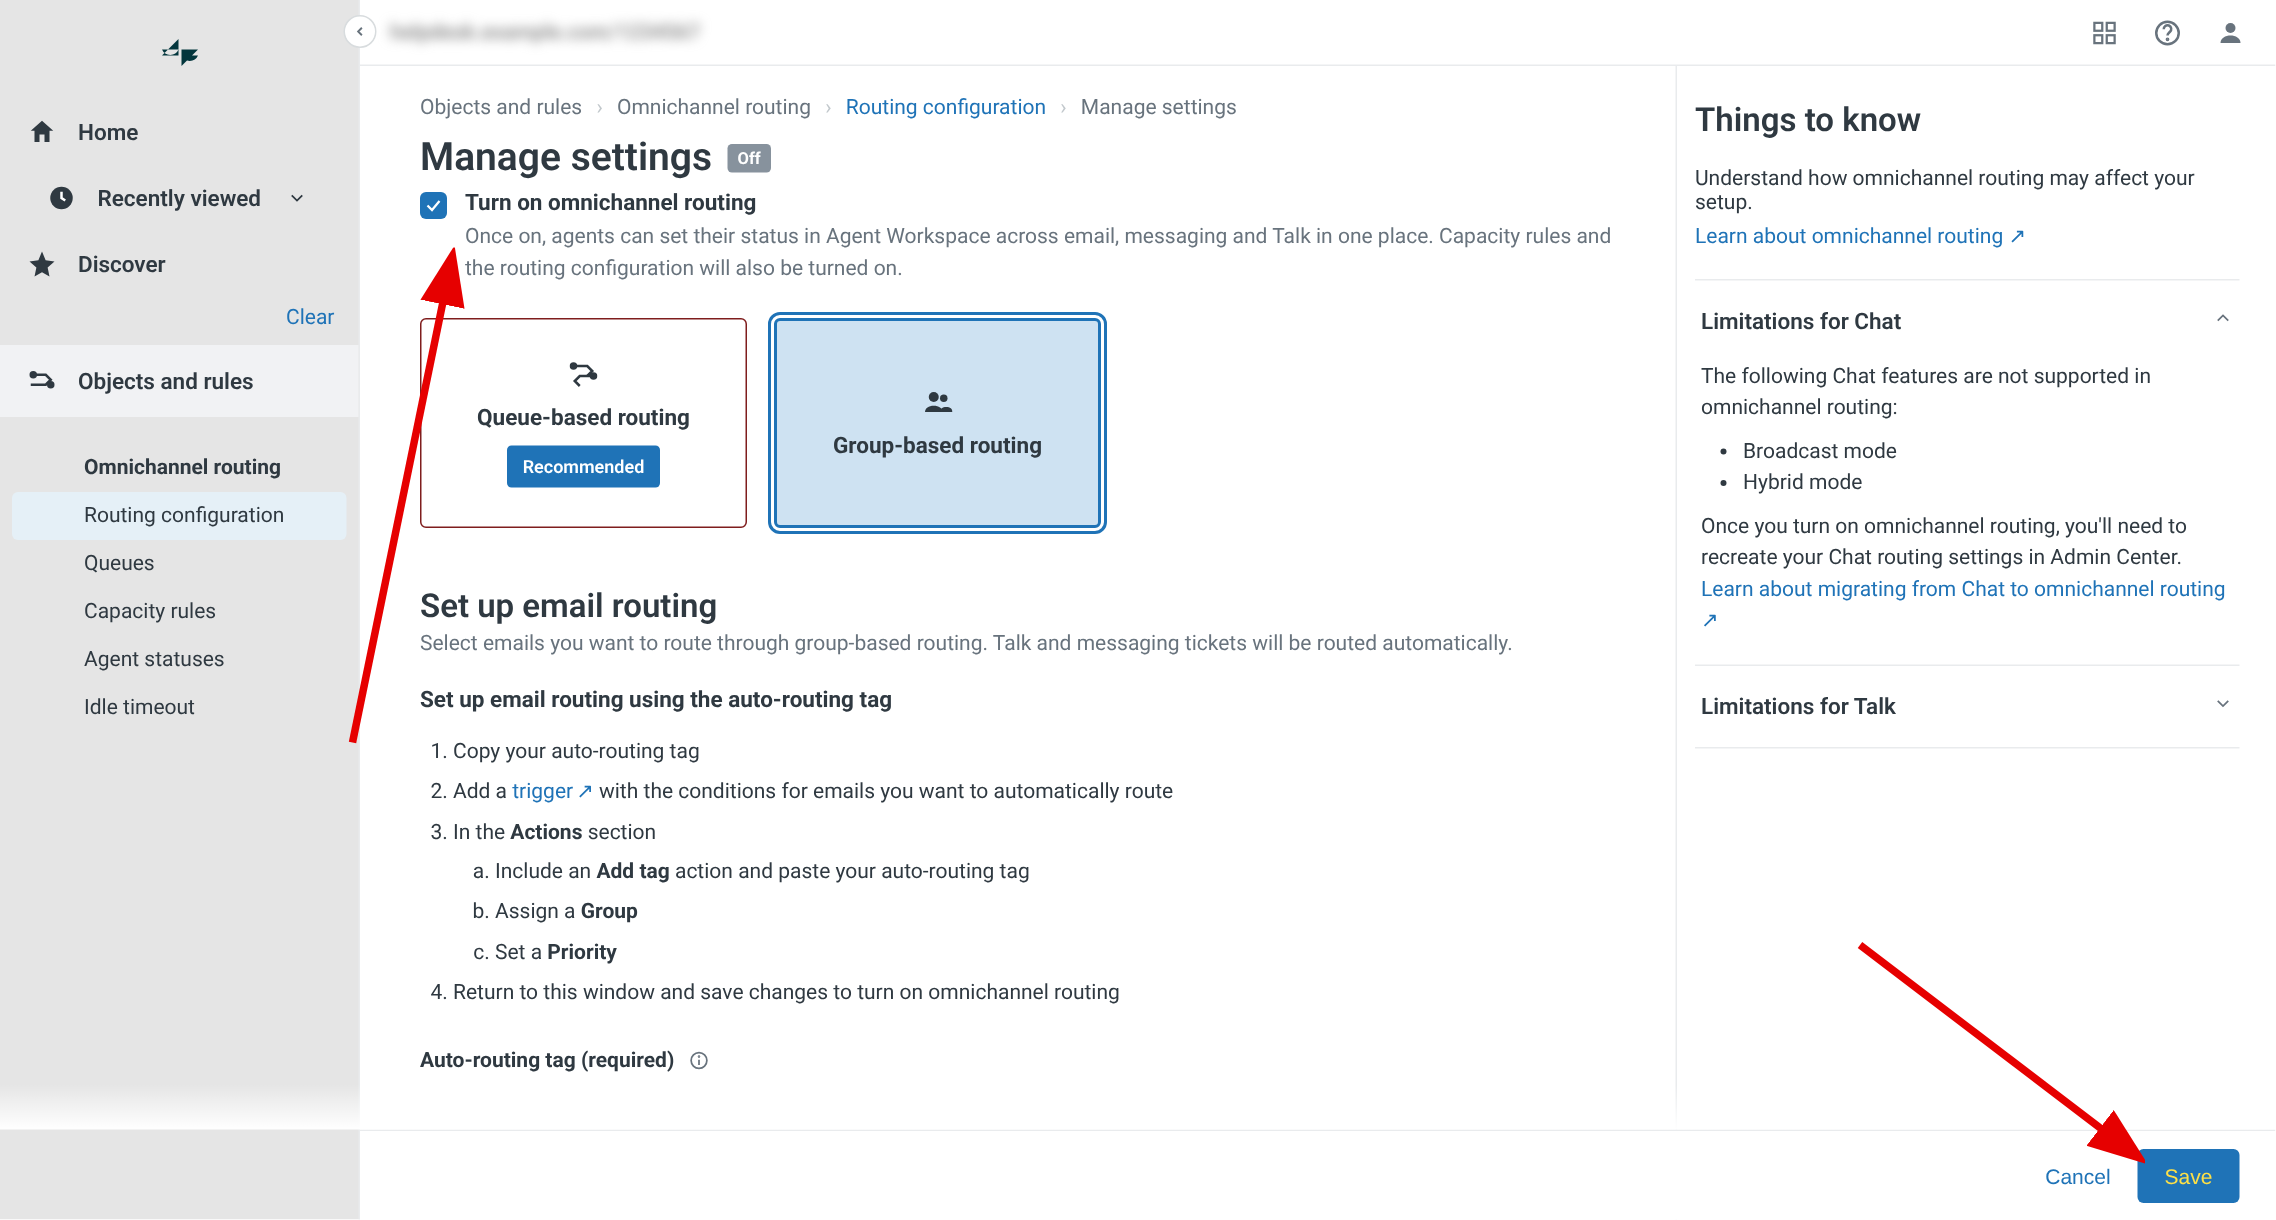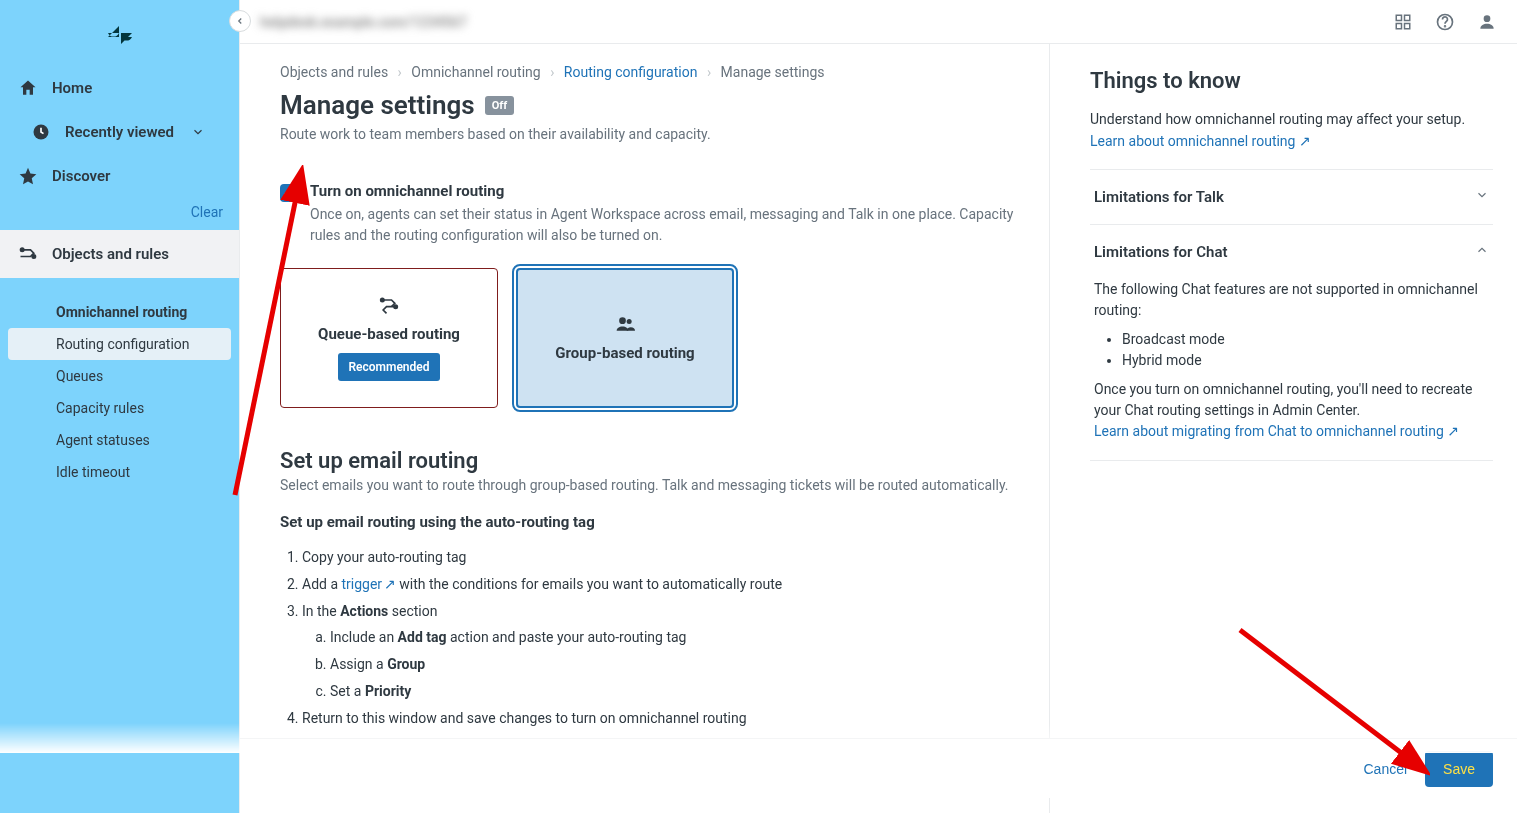--- a/index.html
+++ b/index.html
@@ -1,20 +1,20 @@
 <!DOCTYPE html>
 <html><head>
 <meta charset="utf-8">
 <style>
 * { box-sizing: border-box; margin: 0; padding: 0; }
 body { font-family: -apple-system, BlinkMacSystemFont, "Segoe UI", Roboto, sans-serif; font-size: 14px; color: #2f3941; background: #fff; overflow: hidden; }
 .app { display: flex; height: 813px; width: 1517px; position: relative; }
 
 
-.sidebar { width: 240px; border-right: 1px solid #e9ebed; background: #7dd3fc; display: flex; flex-direction: column; padding-top: 10px; }
+.sidebar { width: 240px; border-right: 1px solid #e9ebed; background: #e5e5e5; display: flex; flex-direction: column; padding-top: 10px; }
 .logo { display:flex; justify-content:center; padding: 12px 0 18px; }
 .logo svg { width: 26px; height: 26px; fill: #03363d; }
 .nav-item { display: flex; align-items: center; gap: 14px; padding: 12px 18px; cursor: pointer; color: #2f3941; font-weight: 600; font-size: 15px; }
 .nav-item.chev { justify-content: center; }
 .nav-item .left { display:flex; align-items:center; gap:14px; }
 .icon { width: 20px; height: 20px; display:inline-flex; align-items:center; justify-content:center; }
 .search-box { margin: 8px 10px 4px; position: relative; }
 .search-box input { width: 100%; padding: 8px 10px 8px 34px; border: 1px solid #d8dcde; border-radius: 4px; font-size: 14px; }
 .search-box .icon { position:absolute; left:8px; top:50%; transform: translateY(-50%); color:#68737d;}
 .clear-link { text-align: right; padding: 6px 16px 10px; }
@@ -31,21 +31,21 @@
 
 .main { flex: 1; display: flex; flex-direction: column; position: relative; }
 .topbar { height: 44px; border-bottom: 1px solid #e9ebed; display:flex; align-items:center; justify-content:space-between; padding: 0 20px; }
 .topbar-left { filter: blur(4px); color:#888; font-weight:600; }
 .topbar-right { display: flex; align-items:center; gap: 22px; color:#68737d; }
 .topbar-right .icon { cursor:pointer; }
 
 
 .content { flex:1; display:flex; overflow:hidden; }
 .main-col { flex:1; padding: 20px 30px 0 40px; overflow-y:auto; position:relative; }
-.side-col { width: 468px; border-left: 1px solid #e9ebed; padding: 24px 24px 0 40px; overflow-y:auto; }
+.side-col { width: 400px; border-left: 1px solid #e9ebed; padding: 24px 24px 0 12px; overflow-y:auto; }
 
 .breadcrumb { font-size: 14px; color:#68737d; margin-bottom: 10px; }
 .breadcrumb .sep { margin: 0 6px; color:#c2c8cc;}
 .breadcrumb .link { color: #1f73b7; cursor:pointer; }
 .page-title { font-size: 26px; font-weight: 600; display:flex; align-items:center; gap:10px; margin-bottom: 6px;}
 .badge-off { background:#87929d; color:#fff; font-size:11px; font-weight:700; padding:3px 7px; border-radius:3px; }
 .subtitle { color:#68737d; font-size:14px; margin-bottom: 40px;}
 
 .checkbox-row { display:flex; gap: 12px; margin-bottom: 22px; }
 .chk { width:18px; height:18px; border-radius:4px; background:#1f73b7; display:inline-flex; align-items:center; justify-content:center; flex-shrink:0; margin-top:2px; cursor:pointer;}
@@ -72,21 +72,21 @@
 .side-col h2 { font-size: 22px; font-weight:600; margin-bottom: 18px;}
 .side-desc { font-size:14px; color:#2f3941; margin-bottom:6px;}
 .side-link { color:#1f73b7; cursor:pointer; font-size:14px; display:inline-block; margin-bottom:20px;}
 .accordion { border-top:1px solid #e9ebed; }
 .acc-item { border-bottom:1px solid #e9ebed; }
 .acc-header { display:flex; justify-content:space-between; align-items:center; padding: 18px 4px; cursor:pointer; font-weight:600; font-size:15px;}
 .acc-body { padding: 0 4px 18px 4px; font-size:14px; color:#2f3941; line-height:1.5;}
 .acc-body ul { padding-left: 28px; margin:8px 0;}
 
 
-.footer { position:absolute; bottom:15px; right:0; left:240px; height:60px; border-top:1px solid #e9ebed; background:#fff; display:flex; justify-content:flex-end; align-items:center; gap:18px; padding-right:24px;}
+.footer { position:absolute; bottom:0; right:0; left:240px; height:60px; border-top:1px solid #e9ebed; background:#fff; display:flex; justify-content:flex-end; align-items:center; gap:18px; padding-right:24px;}
 .btn-cancel { color:#1f73b7; background:none; border:none; font-size:14px; cursor:pointer;}
 .btn-save { background:#1f73b7; color:#fde047; border:none; padding:10px 18px; border-radius:4px; font-size:14px; cursor:pointer;}
 
 
 .arrow { position:absolute; pointer-events:none; z-index:10;}
 .fade-bottom { position:absolute; left:0; right:0; bottom:60px; height:30px; background:linear-gradient(rgba(255,255,255,0),#fff);}
 </style>
 </head>
 <body>
 
@@ -193,21 +193,20 @@
           <span>Omnichannel routing</span>
           <span class="sep">›</span>
           <span class="link">Routing configuration</span>
           <span class="sep">›</span>
           <span>Manage settings</span>
         </div>
         <h1 class="page-title">
           <span>Manage settings</span>
           <span class="badge-off">Off</span>
         </h1>
-        <div class="subtitle">Route work to team members based on their availability and capacity.</div>
 
         <div class="checkbox-row">
           <span class="chk">
               <svg width="12" height="12" viewBox="0 0 24 24">
                 <polyline points="4 12 10 18 20 6"></polyline>
               </svg>
             </span>
           <div>
             <div class="chk-label">Turn on omnichannel routing</div>
             <div class="chk-desc">Once on, agents can set their status in Agent Workspace across email, messaging and Talk in one place. Capacity rules and the routing configuration will also be turned on.</div>
@@ -269,41 +268,41 @@
       </div>
 
       <aside class="side-col">
         <h2>Things to know</h2>
         <div class="side-desc">Understand how omnichannel routing may affect your setup.</div>
         <span class="side-link"><span>Learn about omnichannel routing</span> <span>↗</span></span>
 
         <div class="accordion">
           <div class="acc-item">
             <div class="acc-header">
-              <span>Limitations for Talk</span>
-              <span><svg width="14" height="14" viewBox="0 0 24 24" fill="none" stroke="#68737d" stroke-width="2">
-                    <polyline points="6 9 12 15 18 9"></polyline>
-                  </svg></span>
-            </div>
-          </div>
-          <div class="acc-item">
-            <div class="acc-header">
               <span>Limitations for Chat</span>
               <span><svg width="14" height="14" viewBox="0 0 24 24" fill="none" stroke="#68737d" stroke-width="2">
                     <polyline points="6 15 12 9 18 15"></polyline>
                   </svg></span>
             </div>
             <div class="acc-body">
               <p>The following Chat features are not supported in omnichannel routing:</p>
               <ul>
                 <li>Broadcast mode</li>
                 <li>Hybrid mode</li>
               </ul>
               <p>Once you turn on omnichannel routing, you'll need to recreate your Chat routing settings in Admin Center.</p>
               <span class="link-inline"><span>Learn about migrating from Chat to omnichannel routing</span> <span>↗</span></span>
+            </div>
+          </div>
+          <div class="acc-item">
+            <div class="acc-header">
+              <span>Limitations for Talk</span>
+              <span><svg width="14" height="14" viewBox="0 0 24 24" fill="none" stroke="#68737d" stroke-width="2">
+                    <polyline points="6 9 12 15 18 9"></polyline>
+                  </svg></span>
             </div>
           </div>
         </div>
       </aside>
     </div>
   </div>
 
   <div class="footer">
     <button class="btn-cancel">Cancel</button>
     <button class="btn-save">Save</button>

